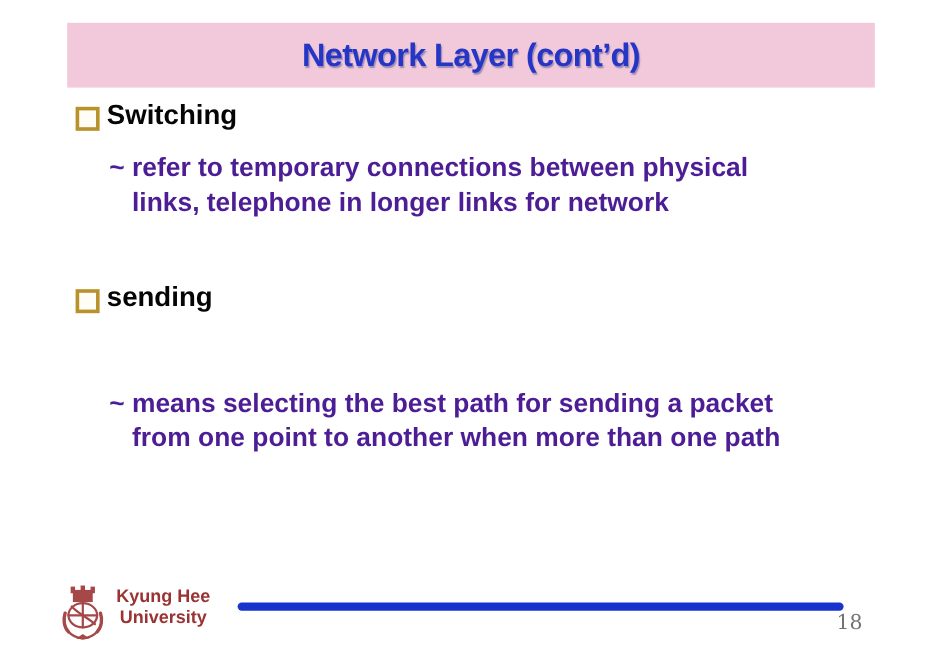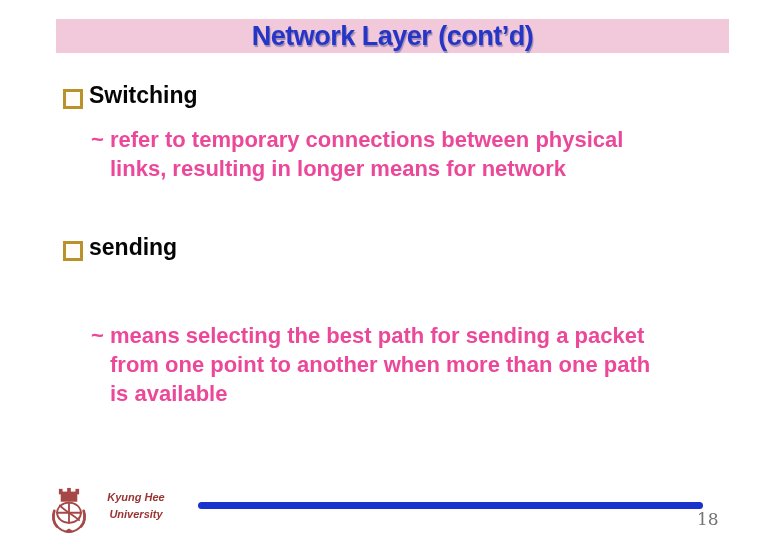--- a/index.html
+++ b/index.html
@@ -2,52 +2,52 @@
 <html><head>
 <meta charset="utf-8">
 <style>
   html,body{margin:0;padding:0;}
   body{
     width:780px;height:540px;position:relative;background:#ffffff;
     font-family:"Liberation Sans",sans-serif;overflow:hidden;
   }
   
   .title-bar{
-    position:absolute;left:56px;top:19px;width:673px;height:34px;
+    position:absolute;left:56px;top:19px;width:673px;height:54px;
     background:#F2C9DA;display:flex;align-items:center;justify-content:center;
   }
   .title-text{
     font-size:27px;font-weight:bold;color:#2535C5;letter-spacing:-0.5px;
     text-shadow:1px 2px 1px rgba(85,85,150,0.55);white-space:nowrap;
   }
   
   .bullet-row{position:absolute;display:flex;align-items:flex-end;}
   .bullet-row.first{left:63px;top:82px;}
   .bullet-row.second{left:63px;top:234px;}
   .bullet-square{
     width:14px;height:14px;border:3px solid #B9922C;background:#fffdf6;
     margin-right:6px;flex:0 0 auto;
   }
   .bullet-heading{
     font-size:23px;font-weight:bold;color:#050505;white-space:nowrap;
   }
   
   .para{
-    position:absolute;left:91px;font-size:22px;font-weight:bold;color:#ec4899;
+    position:absolute;left:91px;font-size:22px;font-weight:bold;color:#4c1d95;
     line-height:29px;
   }
   .para.p1{top:125px;}
   .para.p2{top:277px;margin-top:44px;}
   .para-line{white-space:nowrap;}
   .para-line.indent{padding-left:19px;}
   
   .footer-logo{position:absolute;left:46px;top:486px;width:46px;height:48px;}
   .uni-name{
     position:absolute;left:88px;top:489px;width:96px;text-align:center;
-    font-size:11px;font-weight:bold;color:#9A3333;line-height:17px;font-style:italic;
+    font-size:15px;font-weight:bold;color:#9A3333;line-height:17px;
   }
   .uni-line{white-space:nowrap;}
   .footer-line{
     position:absolute;left:198px;top:502px;width:505px;height:7px;
     background:#1834CC;border-radius:4px;
   }
   .page-number{
     position:absolute;left:697px;top:509px;
     font-family:"DejaVu Serif",serif;font-size:17px;color:#737373;
   }
@@ -58,31 +58,30 @@
 <div class="title-bar">
   <span class="title-text">Network Layer (cont’d)</span>
 </div>
 
 <div class="bullet-row first">
   <span class="bullet-square"></span>
   <span class="bullet-heading">Switching</span>
 </div>
 <div class="para p1">
   <div class="para-line">~ refer to temporary connections between physical</div>
-  <div class="para-line indent">links, resulting in longer means for network</div>
+  <div class="para-line indent">links, telephone in longer links for network</div>
 </div>
 
 <div class="bullet-row second">
   <span class="bullet-square"></span>
   <span class="bullet-heading">sending</span>
 </div>
 <div class="para p2">
   <div class="para-line">~ means selecting the best path for sending a packet</div>
   <div class="para-line indent">from one point to another when more than one path</div>
-  <div class="para-line indent">is available</div>
 </div>
 
 <svg class="footer-logo" viewBox="0 0 50 52" xmlns="http://www.w3.org/2000/svg">
   <g stroke="#A64848" fill="none" stroke-width="2" stroke-linecap="round">
     <path d="M9,27 C5,40 14,49 25,50 C36,49 45,40 41,27"></path>
     <path d="M9,27 C7,33 8,40 12,44" stroke-width="3"></path>
     <path d="M41,27 C43,33 42,40 38,44" stroke-width="3"></path>
     <ellipse cx="25" cy="29" rx="13" ry="11"></ellipse>
     <path d="M12,29 L38,29"></path>
     <path d="M25,18 L25,40"></path>

